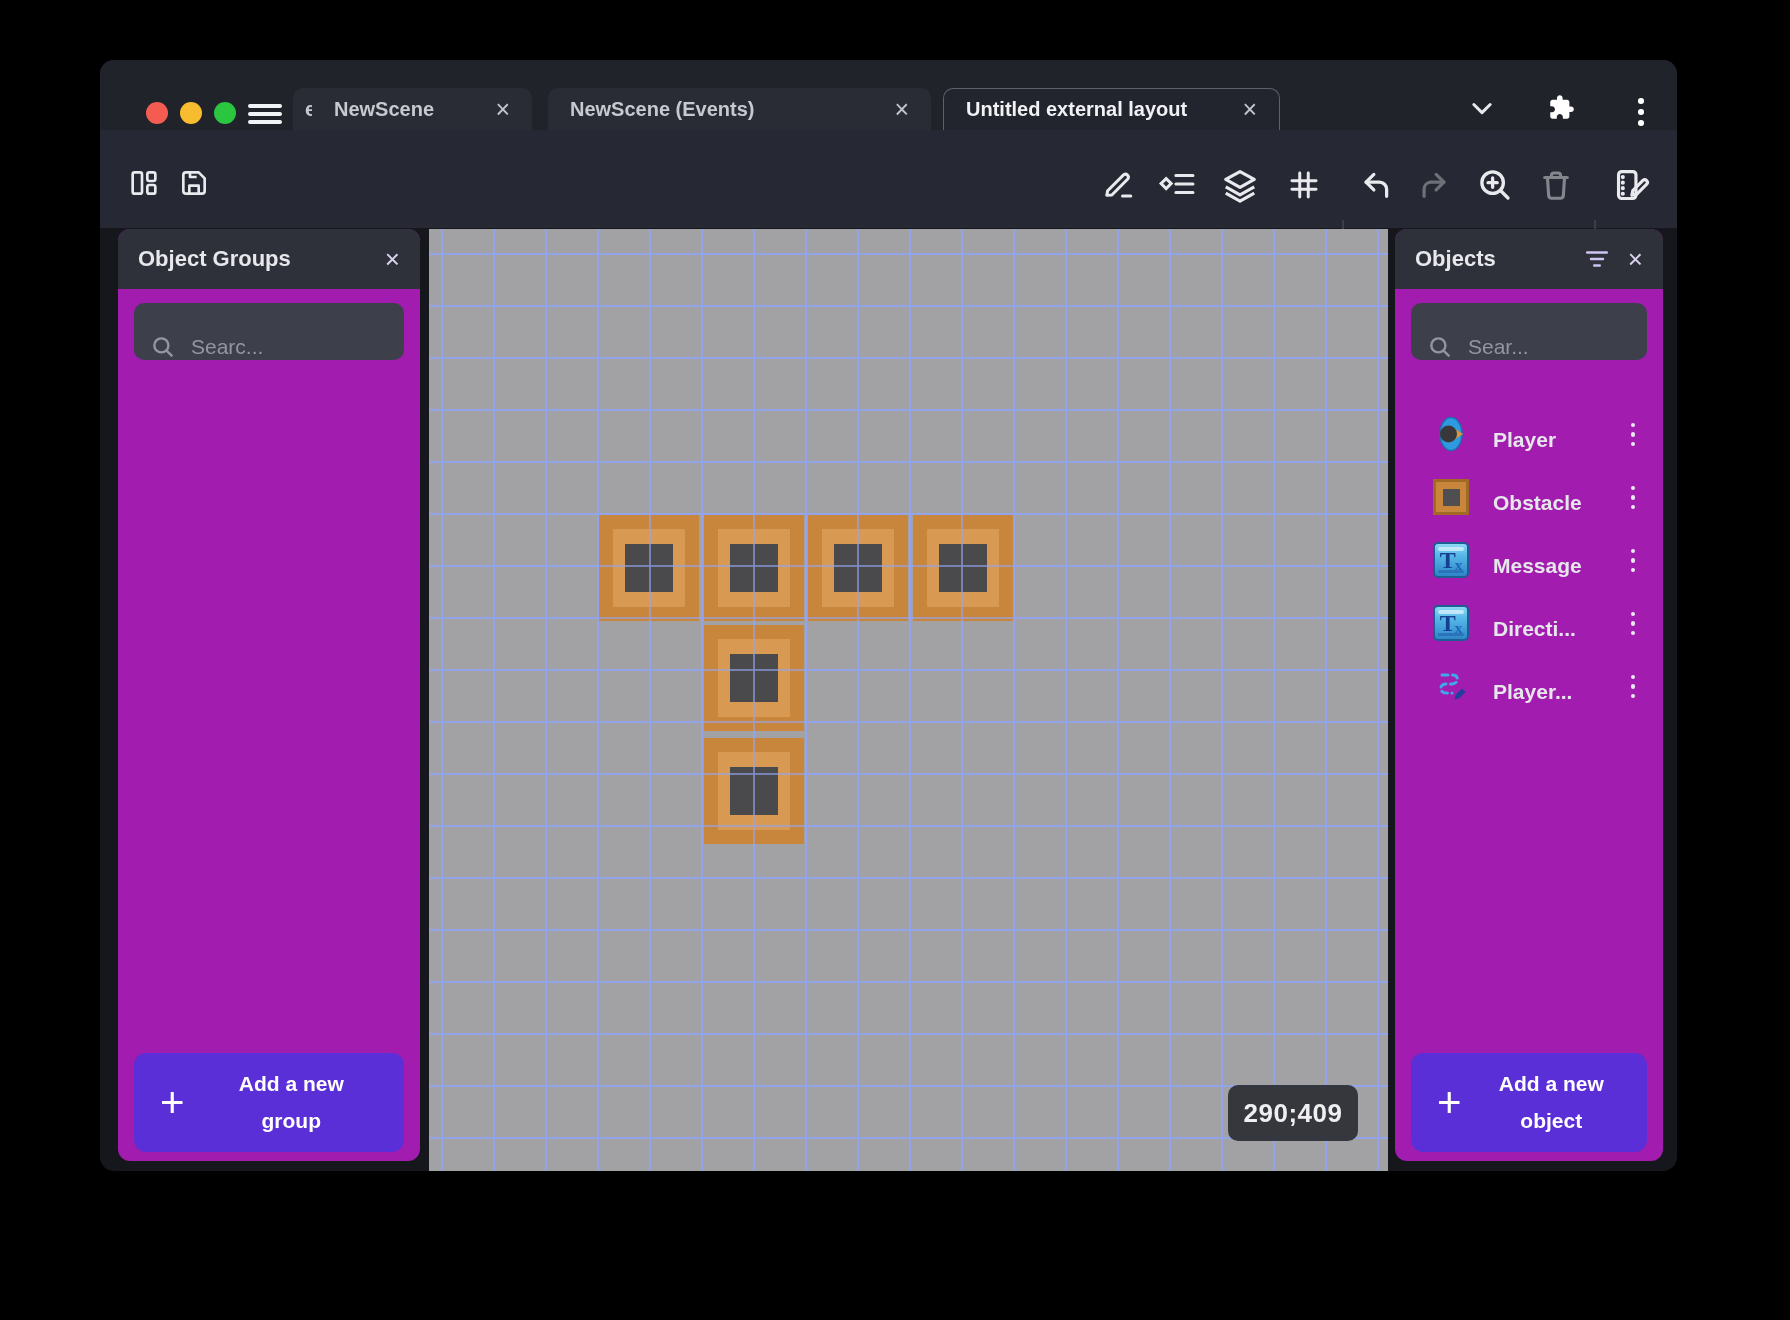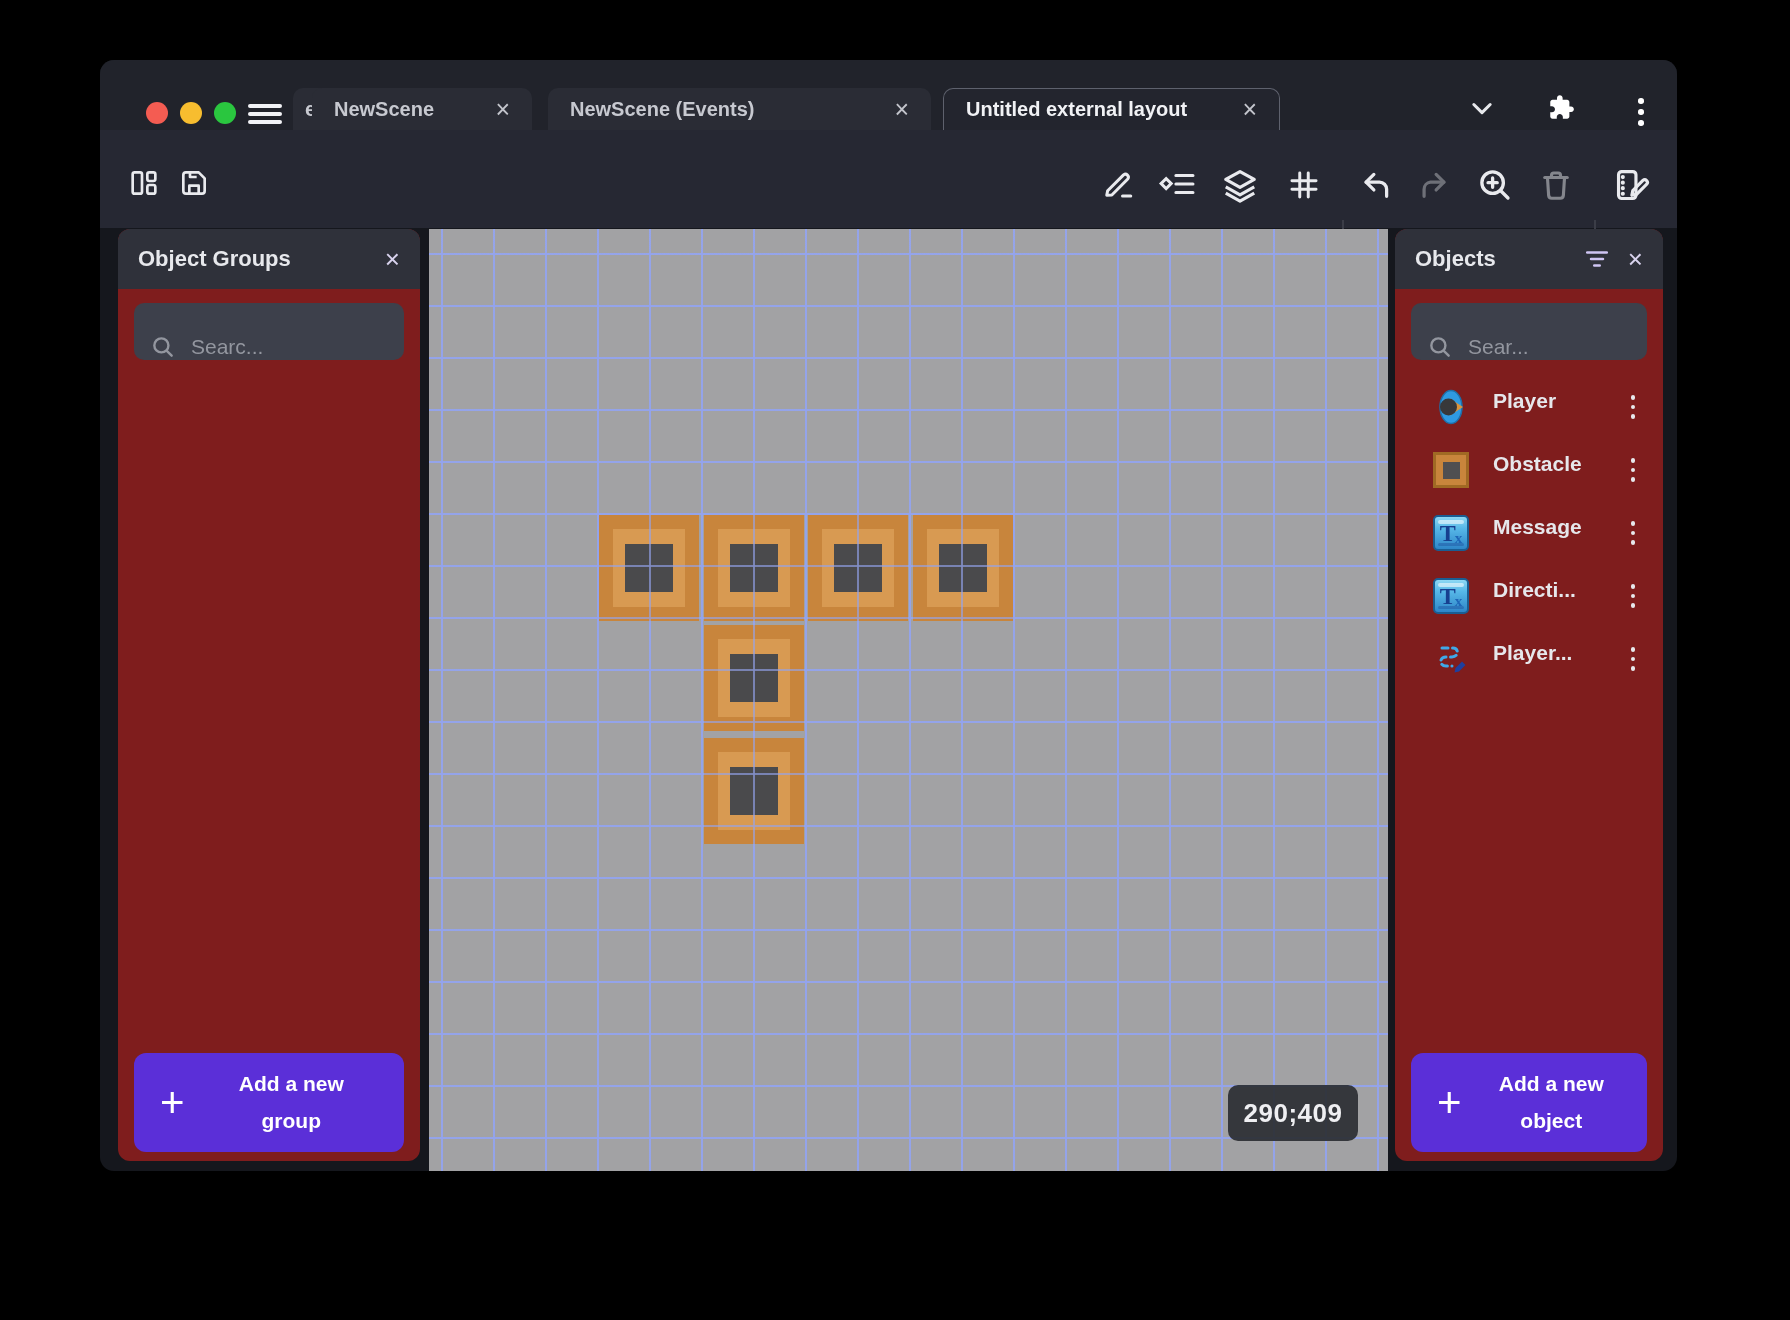--- a/index.html
+++ b/index.html
@@ -39,41 +39,41 @@
   .caret-tri{width:0;height:0;border-left:9px solid transparent;border-right:9px solid transparent;
              border-top:11px solid #DCD6F4;}
   .btn-publish{position:absolute;left:648px;top:99px;width:164px;height:52px;background:#6336EB;
                border:none;border-radius:10px;display:flex;align-items:center;justify-content:center;
                gap:12px;color:#fff;font-size:21px;font-weight:700;cursor:pointer;}
   .toggle{position:absolute;top:100px;width:46px;height:46px;border-radius:10px;background:#CEBCF4;
           display:flex;align-items:center;justify-content:center;cursor:pointer;}
   .tool-divider{position:absolute;top:90px;height:58px;width:2px;background:#3B3D47;}
 
   
-  .panel{position:absolute;top:169px;height:932px;background:#7f1d1d;border-radius:12px;overflow:hidden;}
+  .panel{position:absolute;top:169px;height:932px;background:#a21caf;border-radius:12px;overflow:hidden;}
   .panel-left{left:18px;width:302px;}
   .panel-right{left:1295px;width:268px;}
   .panel-header{position:absolute;left:0;right:0;top:0;height:60px;background:#2F313A;
                 display:flex;align-items:center;padding:0 20px;box-sizing:border-box;gap:18px;}
   .panel-title{font-size:22px;font-weight:700;color:#E7E8EC;flex:1;}
   .panel-x{font-size:26px;color:#D9D3EE;cursor:pointer;line-height:1;}
   .search{position:absolute;left:16px;right:16px;top:74px;height:57px;background:#3D404B;
           border-radius:10px;display:flex;align-items:flex-end;padding:0 16px;gap:13px;box-sizing:border-box;}
   .search input{flex:1;min-width:0;background:transparent;border:none;outline:none;
                 color:#D8DAE0;font-size:21px;font-family:inherit;}
   .search input::placeholder{color:#93969F;}
   .add-btn{position:absolute;left:16px;right:16px;bottom:9px;height:99px;background:#5B2FD8;
            border:none;border-radius:12px;display:flex;align-items:center;
            padding:0 12px 0 26px;gap:6px;cursor:pointer;}
   .add-btn .plus{color:#fff;font-size:42px;font-weight:400;line-height:.9;}
   .add-btn .lines{flex:1;text-align:center;color:#fff;font-weight:700;font-size:21px;line-height:1.75;}
 
   
   .obj-rows{position:absolute;left:0;right:0;top:160px;}
-  .obj-row{display:flex;align-items:flex-start;height:63px;padding:0 22px 0 38px;gap:24px;cursor:pointer;}
+  .obj-row{display:flex;align-items:flex-end;height:63px;padding:0 22px 0 38px;gap:24px;cursor:pointer;}
   .obj-label{font-size:21px;font-weight:700;color:#E6E7EB;white-space:nowrap;overflow:hidden;}
   .dots{display:flex;flex-direction:column;gap:5px;margin-left:auto;cursor:pointer;padding:6px;}
   .dots i{width:4.5px;height:4.5px;border-radius:50%;background:#E8E9ED;}
   .obstacle-icon{width:36px;height:36px;background:#C8853C;box-shadow:inset 0 0 0 3px #A06A24;
                  display:flex;align-items:center;justify-content:center;flex:0 0 auto;}
   .obstacle-icon .in{width:17px;height:17px;background:#4F4F51;}
   .tx-icon{width:36px;height:36px;border-radius:5px;box-sizing:border-box;flex:0 0 auto;
            background:linear-gradient(#8ED8F4 0%,#57B8E8 35%,#2E86C8 100%);
            border:2px solid #1A5E93;position:relative;display:flex;align-items:center;justify-content:center;
            font-family:"Liberation Serif",serif;}

